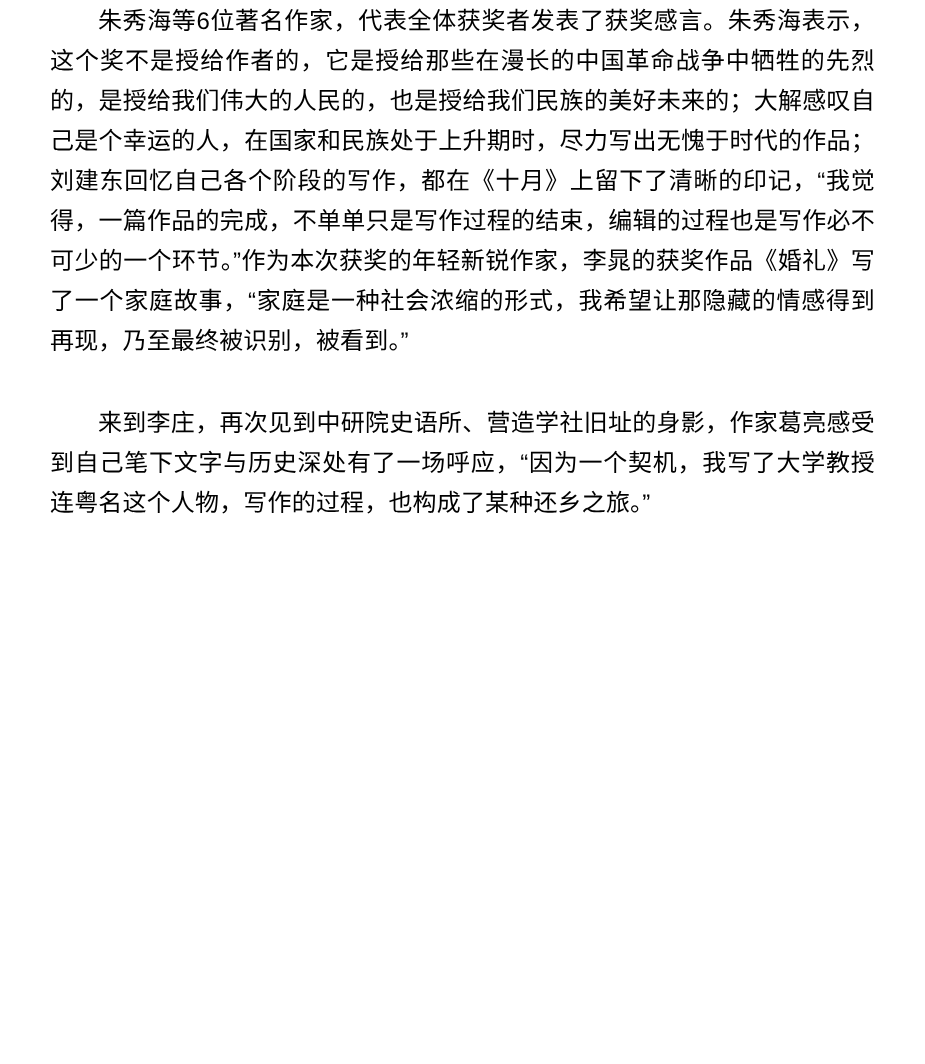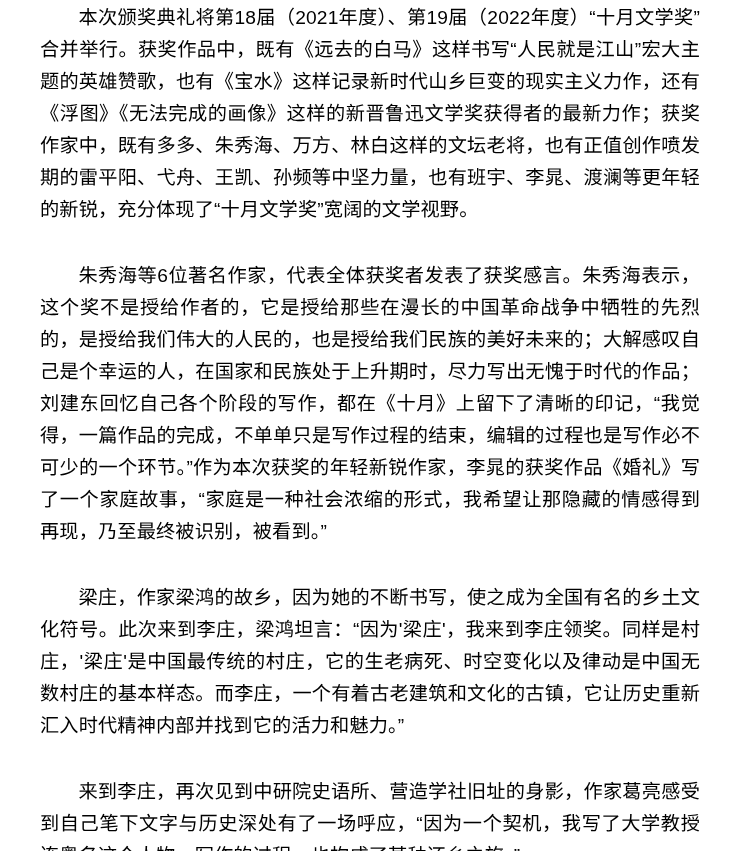--- a/index.html
+++ b/index.html
@@ -33,18 +33,16 @@
     color: #000000;
   }
   .para + .para {
     margin-top: 34px;
   }
 </style>
 </head>
 <body>
 
 <main id="article">
-  <p class="para">本次颁奖典礼将第18届（2021年度）、第19届（2022年度）“十月文学奖”合并举行。获奖作品中，既有《远去的白马》这样书写“人民就是江山”宏大主题的英雄赞歌，也有《宝水》这样记录新时代山乡巨变的现实主义力作，还有《浮图》《无法完成的画像》这样的新晋鲁迅文学奖获得者的最新力作；获奖作家中，既有多多、朱秀海、万方、林白这样的文坛老将，也有正值创作喷发期的雷平阳、弋舟、王凯、孙频等中坚力量，也有班宇、李晁、渡澜等更年轻的新锐，充分体现了“十月文学奖”宽阔的文学视野。</p>
   <p class="para">朱秀海等6位著名作家，代表全体获奖者发表了获奖感言。朱秀海表示，这个奖不是授给作者的，它是授给那些在漫长的中国革命战争中牺牲的先烈的，是授给我们伟大的人民的，也是授给我们民族的美好未来的；大解感叹自己是个幸运的人，在国家和民族处于上升期时，尽力写出无愧于时代的作品；刘建东回忆自己各个阶段的写作，都在《十月》上留下了清晰的印记，“我觉得，一篇作品的完成，不单单只是写作过程的结束，编辑的过程也是写作必不可少的一个环节。”作为本次获奖的年轻新锐作家，李晁的获奖作品《婚礼》写了一个家庭故事，“家庭是一种社会浓缩的形式，我希望让那隐藏的情感得到再现，乃至最终被识别，被看到。”</p>
-  <p class="para">梁庄，作家梁鸿的故乡，因为她的不断书写，使之成为全国有名的乡土文化符号。此次来到李庄，梁鸿坦言：“因为'梁庄'，我来到李庄领奖。同样是村庄，'梁庄'是中国最传统的村庄，它的生老病死、时空变化以及律动是中国无数村庄的基本样态。而李庄，一个有着古老建筑和文化的古镇，它让历史重新汇入时代精神内部并找到它的活力和魅力。”</p>
   <p class="para">来到李庄，再次见到中研院史语所、营造学社旧址的身影，作家葛亮感受到自己笔下文字与历史深处有了一场呼应，“因为一个契机，我写了大学教授连粤名这个人物，写作的过程，也构成了某种还乡之旅。”</p>
 
 </main>
 
 </body></html>

